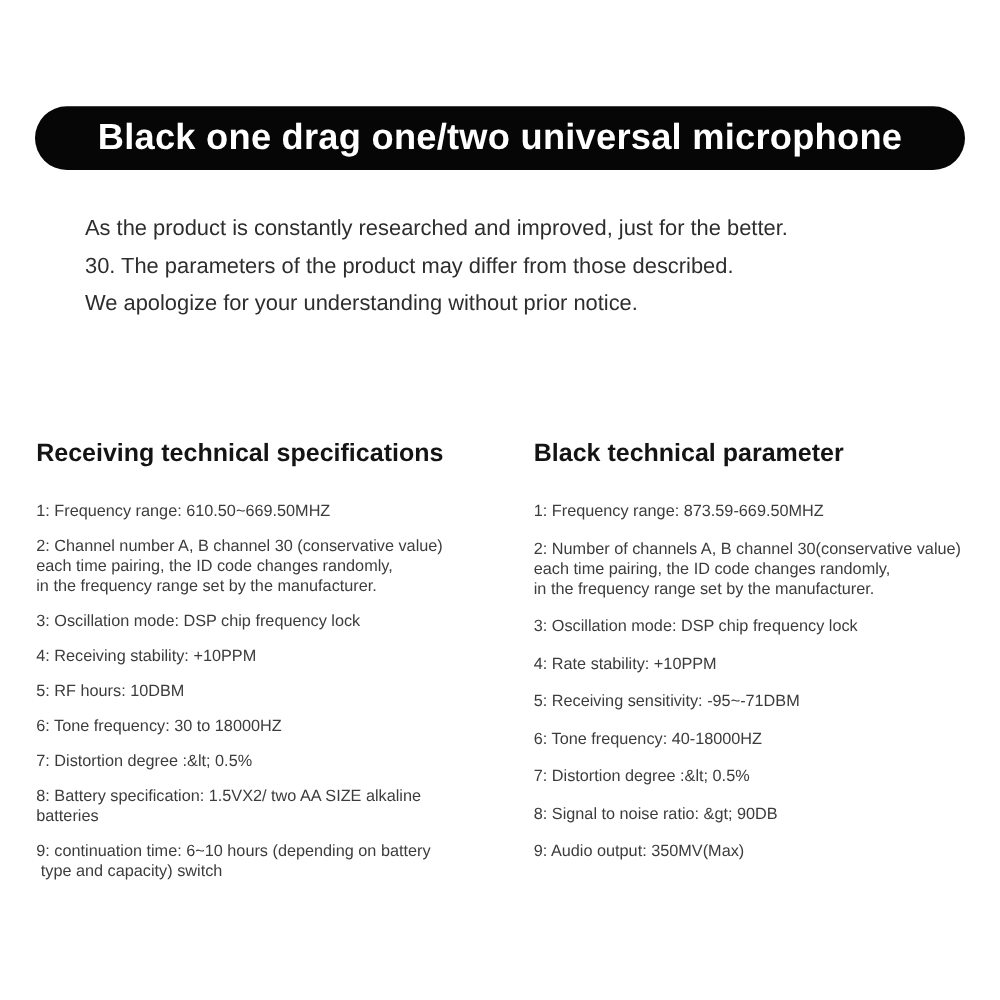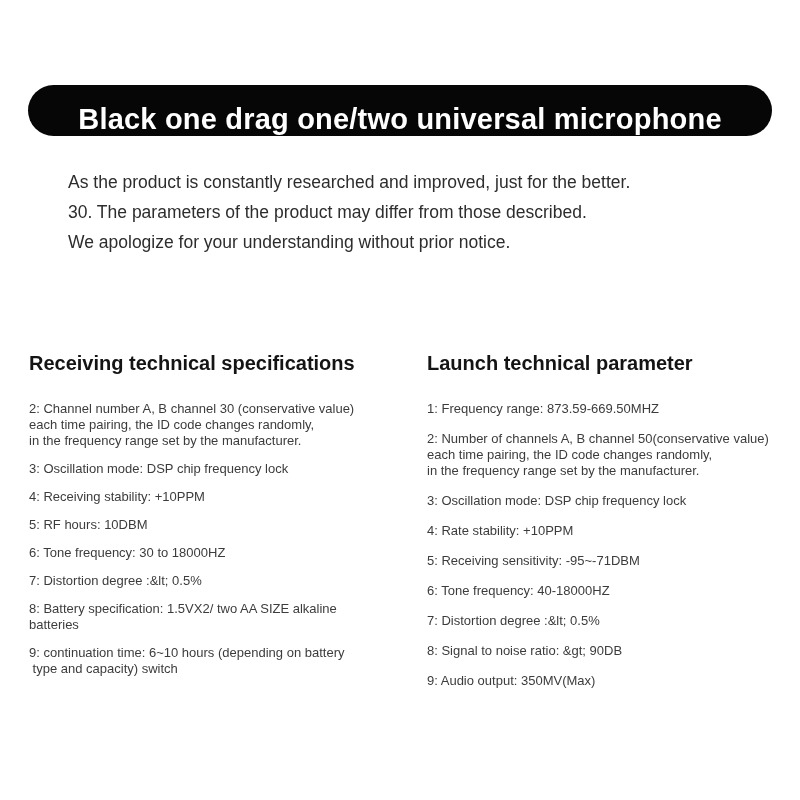--- a/index.html
+++ b/index.html
@@ -17,21 +17,21 @@
   }
   .banner {
     position: absolute;
     left: 28px;
     top: 85px;
     width: 744px;
     height: 51px;
     background: #060606;
     border-radius: 27px;
     display: flex;
-    align-items: flex-end;
+    align-items: center;
     justify-content: center;
   }
   .banner-title {
     margin: 0;
     color: #ffffff;
     font-size: 29px;
     font-weight: bold;
     letter-spacing: 0.2px;
     white-space: pre;
   }
@@ -76,38 +76,39 @@
   <div class="banner">
     <h1 class="banner-title">Black one drag one/two universal microphone</h1>
   </div>
 
   <p class="intro">As the product is constantly researched and improved, just for the better.
 30. The parameters of the product may differ from those described.
 We apologize for your understanding without prior notice.</p>
 
   <section class="col col-left">
     <h2 class="col-heading">Receiving technical specifications</h2>
+    <p class="spec">1: Frequency range: 610.50~669.50MHZ</p>
     <p class="spec">2: Channel number A, B channel 30 (conservative value)
 each time pairing, the ID code changes randomly,
 in the frequency range set by the manufacturer.</p>
     <p class="spec">3: Oscillation mode: DSP chip frequency lock</p>
     <p class="spec">4: Receiving stability: +10PPM</p>
     <p class="spec">5: RF hours: 10DBM</p>
     <p class="spec">6: Tone frequency: 30 to 18000HZ</p>
     <p class="spec">7: Distortion degree :&amp;lt; 0.5%</p>
     <p class="spec">8: Battery specification: 1.5VX2/ two AA SIZE alkaline
 batteries</p>
     <p class="spec">9: continuation time: 6~10 hours (depending on battery
 &nbsp;type and capacity) switch</p>
   </section>
 
   <section class="col col-right">
-    <h2 class="col-heading">Launch technical parameter</h2>
+    <h2 class="col-heading">Black technical parameter</h2>
     <p class="spec">1: Frequency range: 873.59-669.50MHZ</p>
-    <p class="spec">2: Number of channels A, B channel 50(conservative value)
+    <p class="spec">2: Number of channels A, B channel 30(conservative value)
 each time pairing, the ID code changes randomly,
 in the frequency range set by the manufacturer.</p>
     <p class="spec">3: Oscillation mode: DSP chip frequency lock</p>
     <p class="spec">4: Rate stability: +10PPM</p>
     <p class="spec">5: Receiving sensitivity: -95~-71DBM</p>
     <p class="spec">6: Tone frequency: 40-18000HZ</p>
     <p class="spec">7: Distortion degree :&amp;lt; 0.5%</p>
     <p class="spec">8: Signal to noise ratio: &amp;gt; 90DB</p>
     <p class="spec">9: Audio output: 350MV(Max)</p>
   </section>

